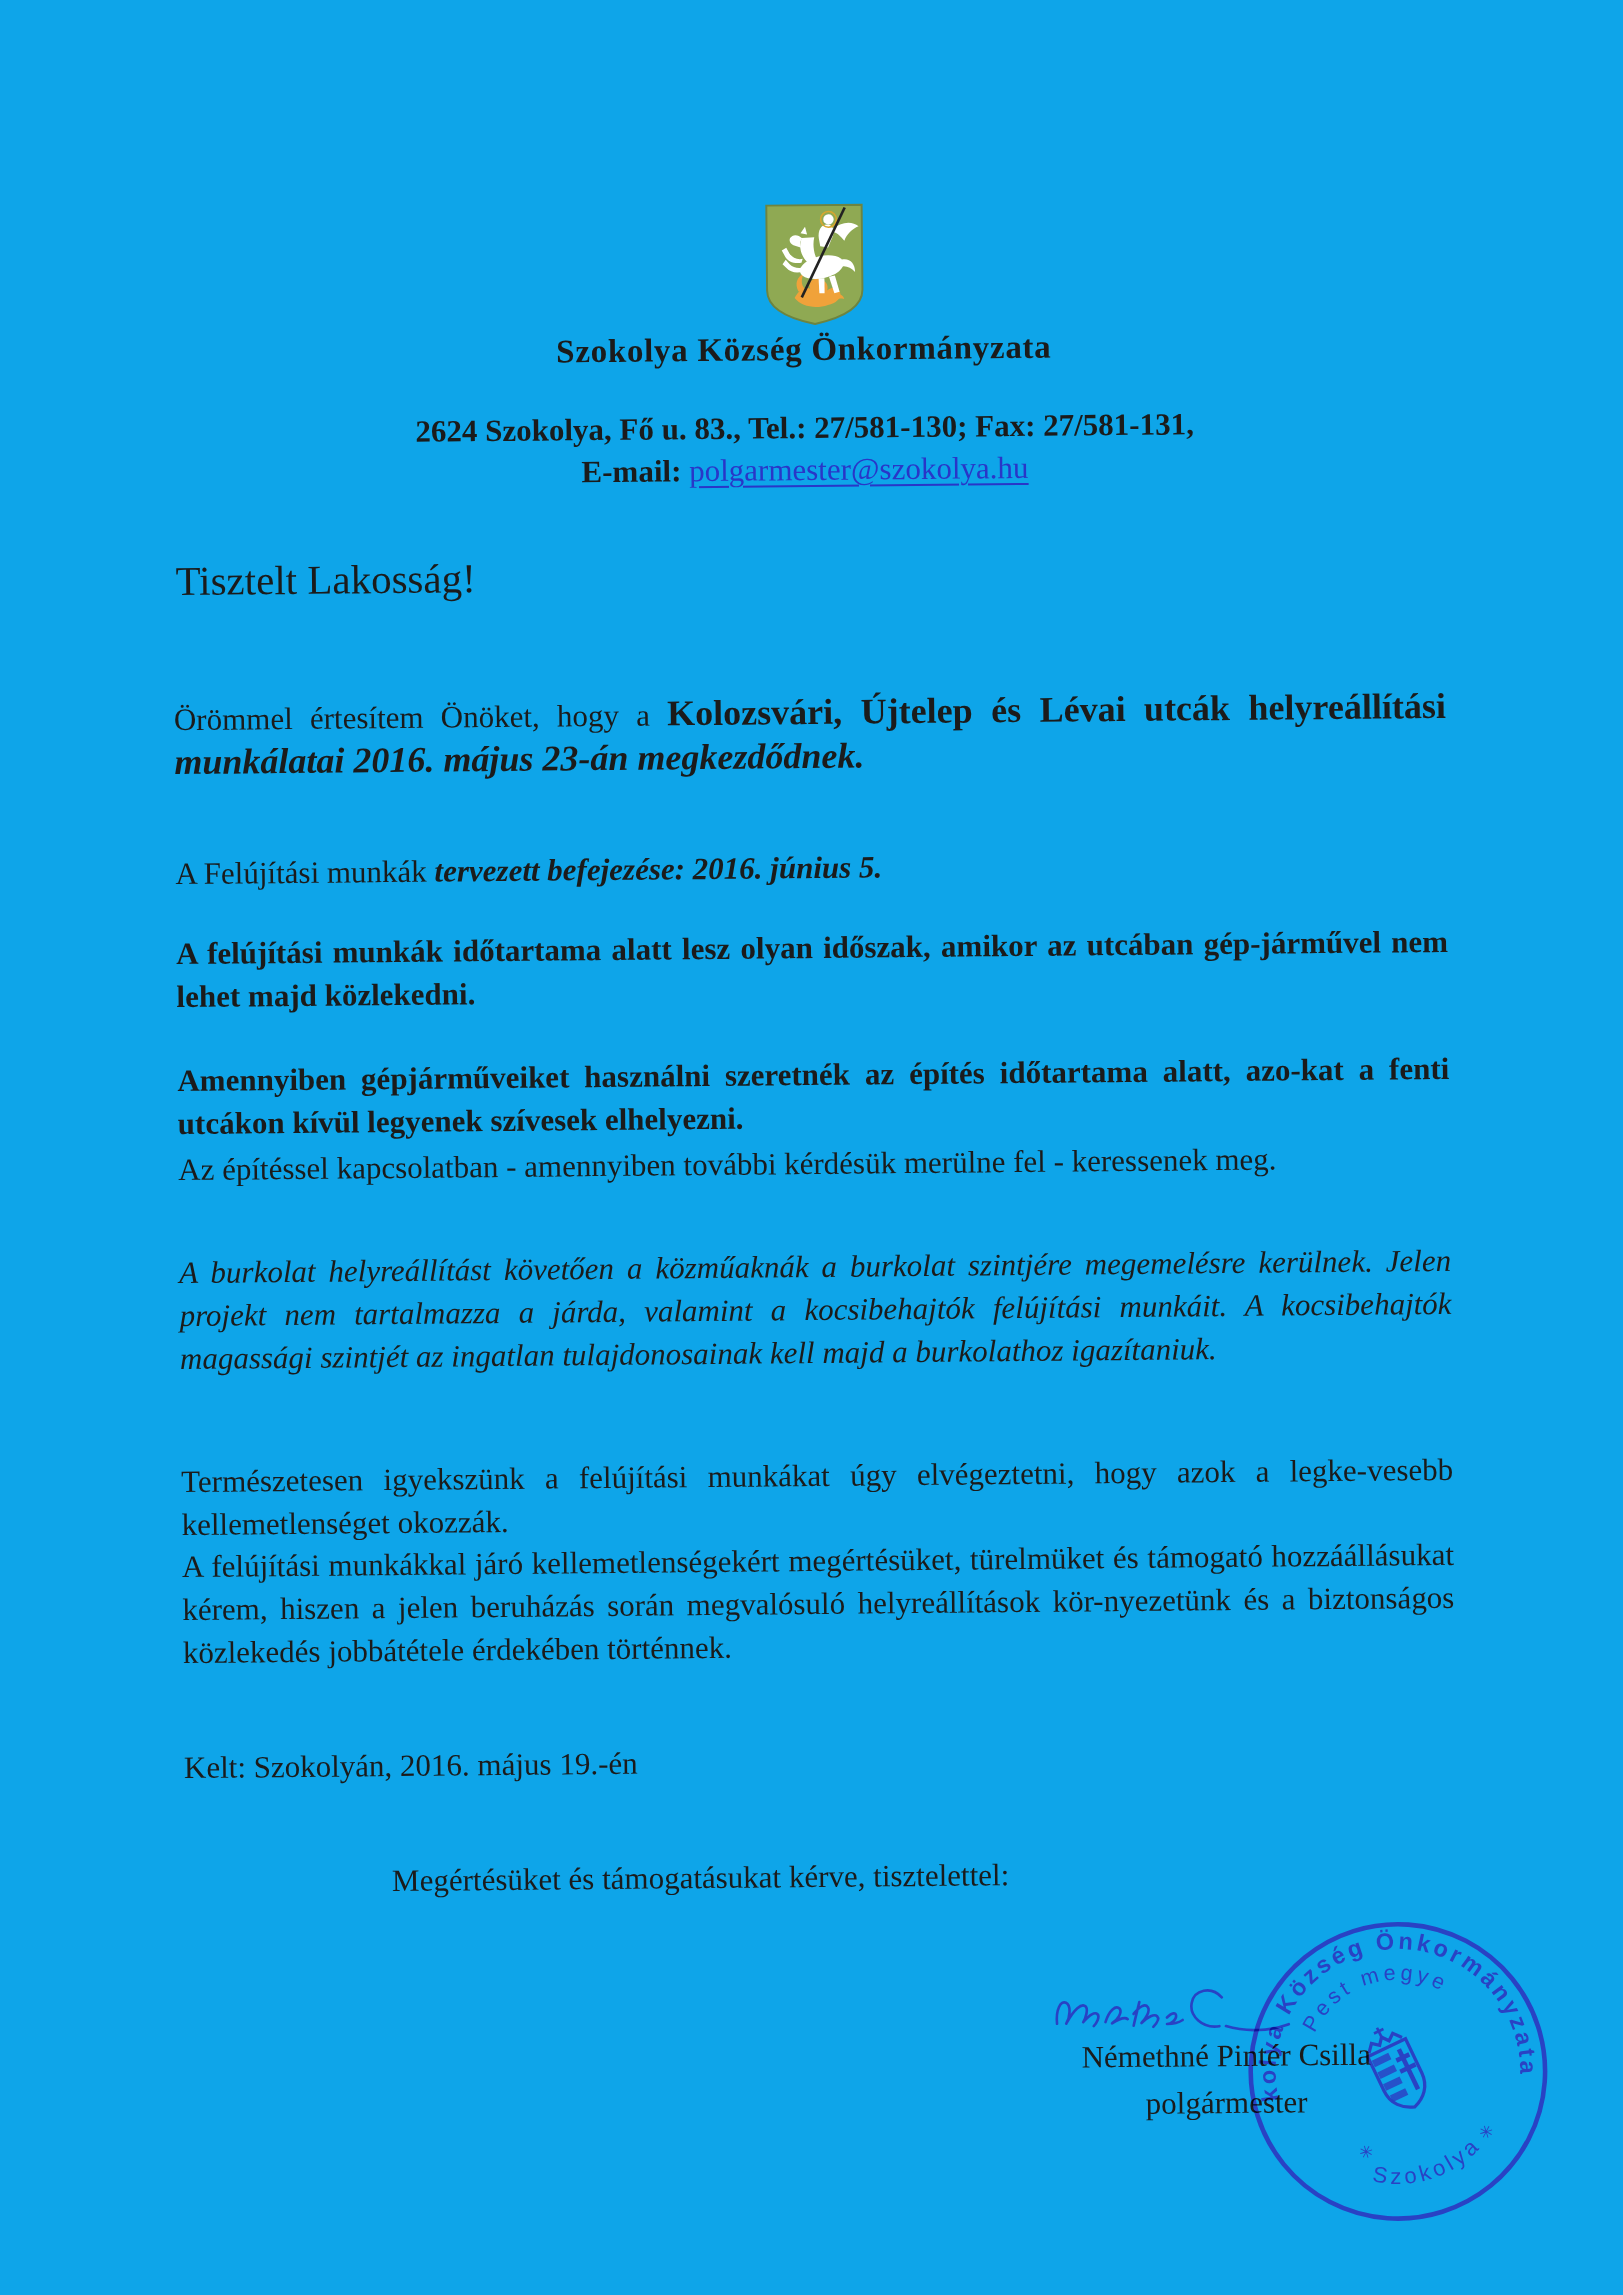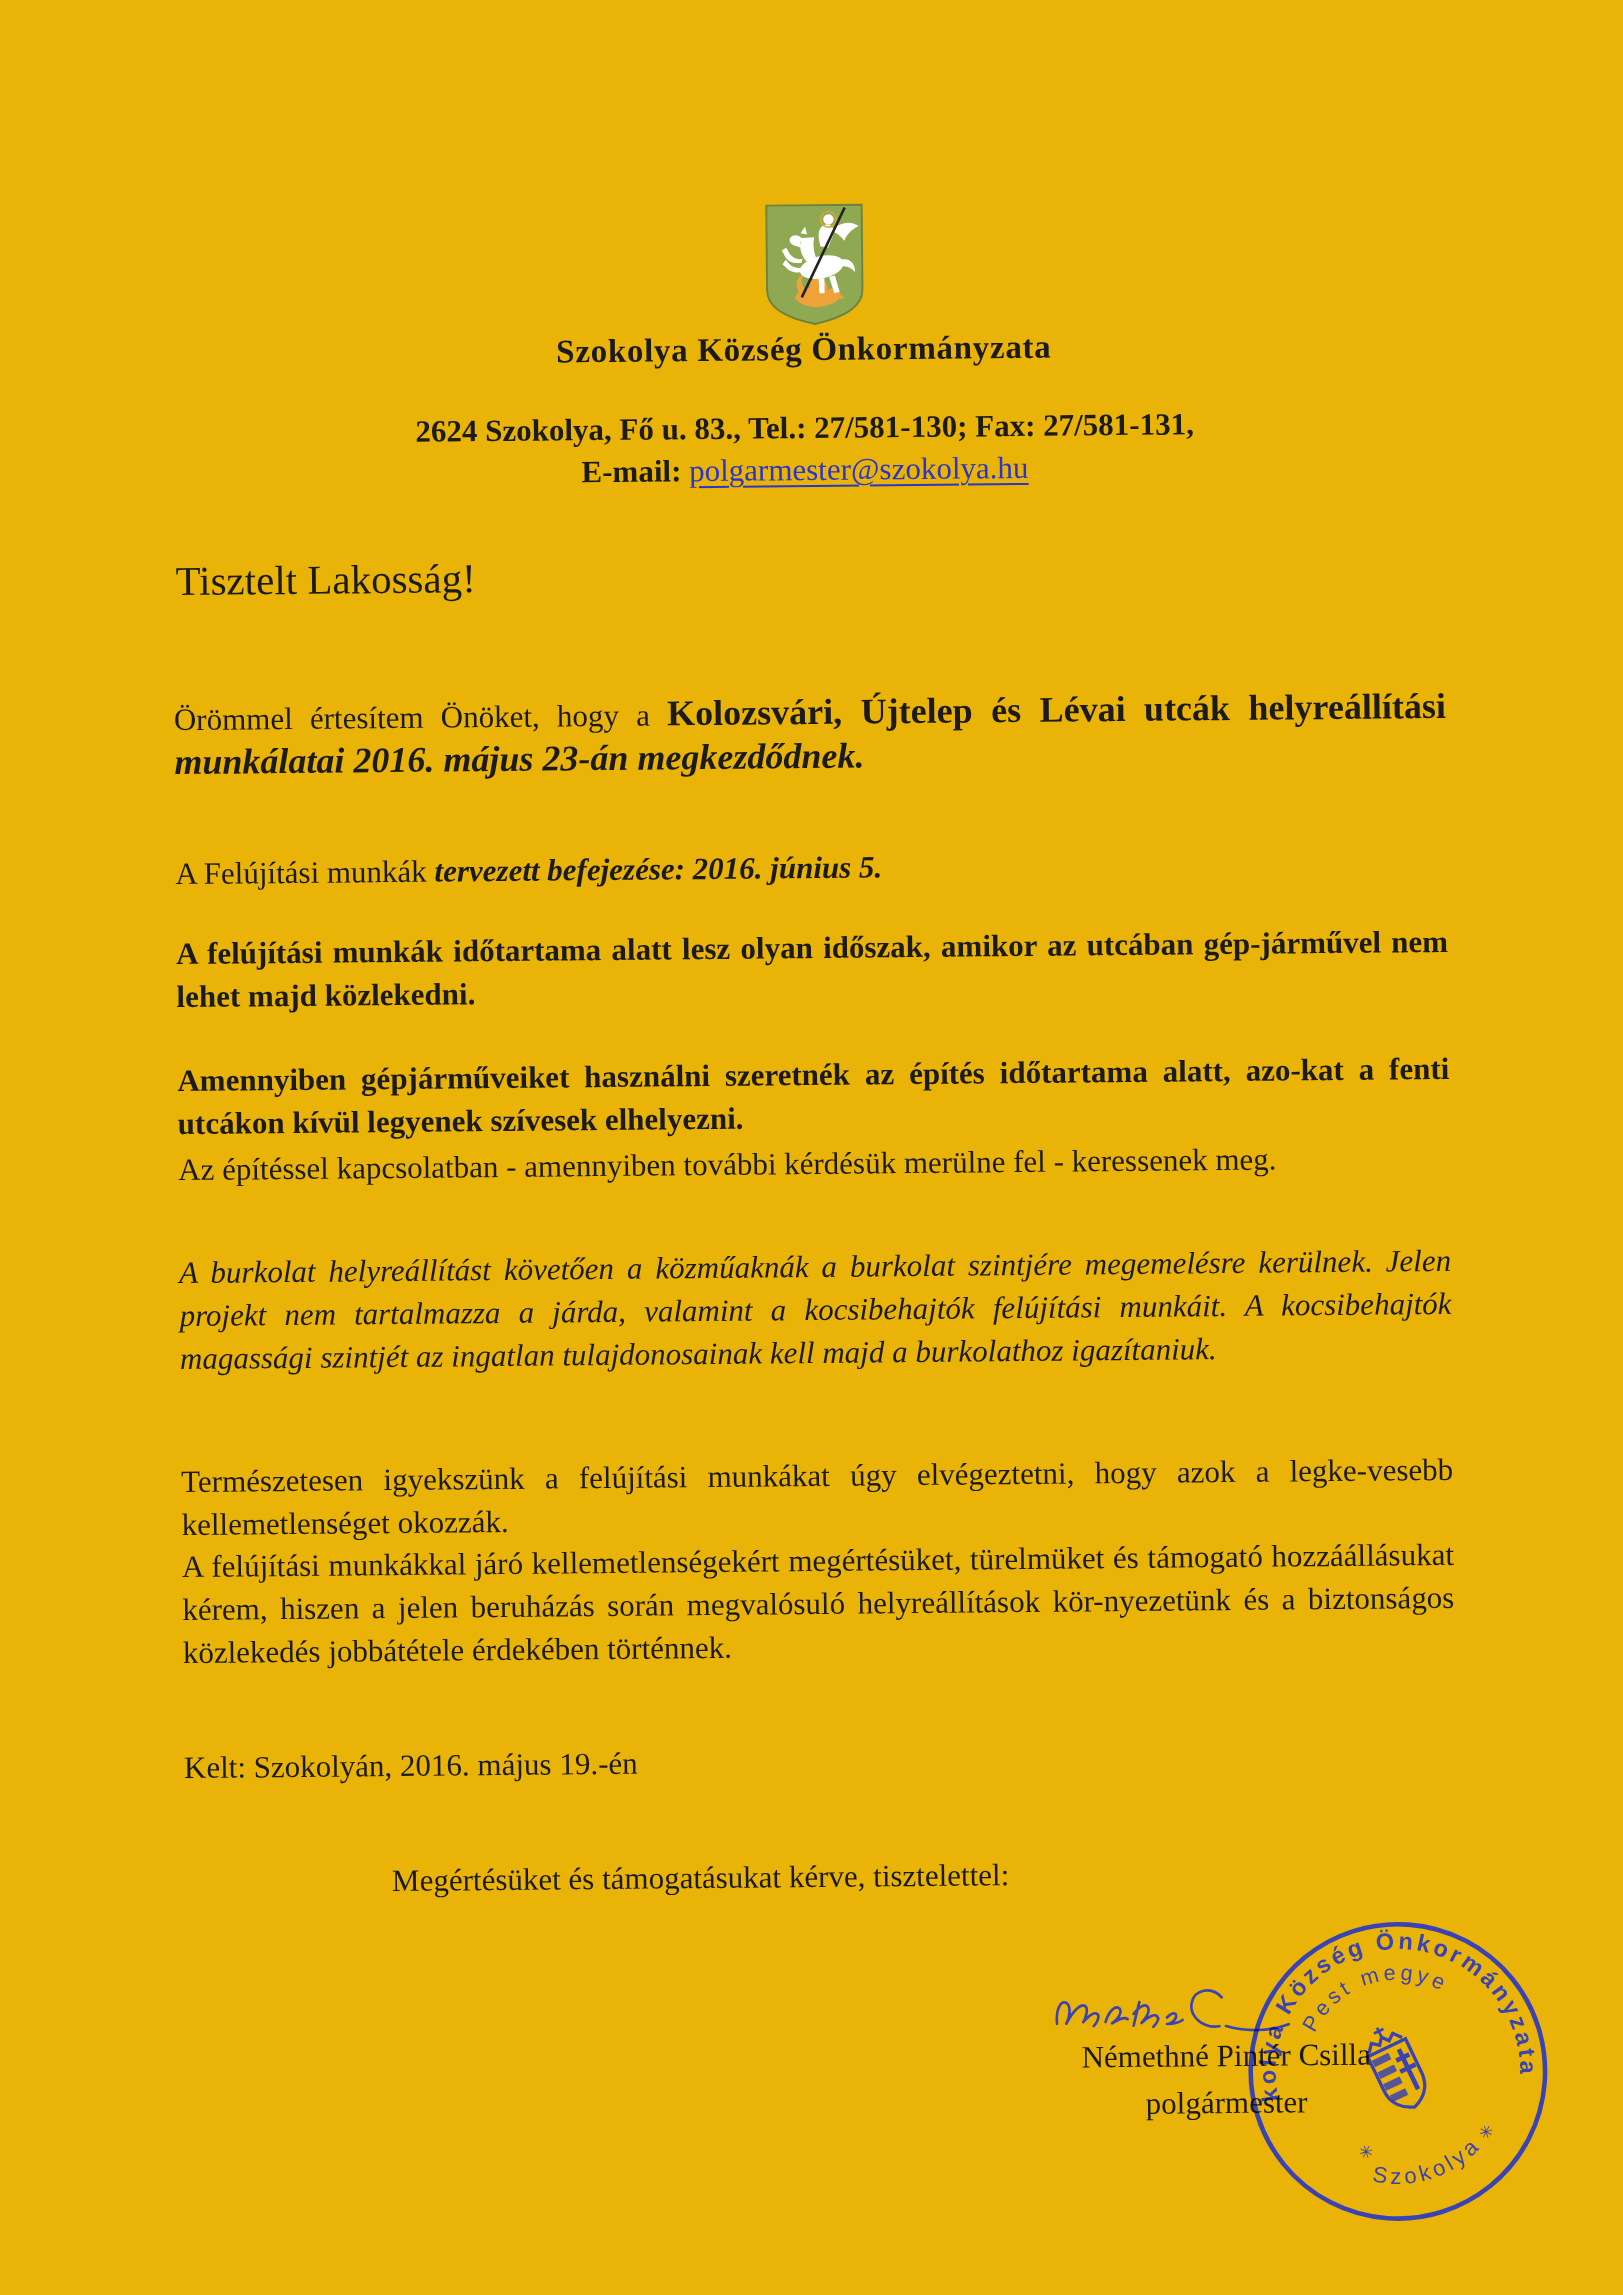--- a/index.html
+++ b/index.html
@@ -6,21 +6,21 @@
     --ink:#1b1b1b;
     --stamp-blue:#2b3ac1;
     --link-blue:#2936c8;
     --shield-green:#8fa953;
     --shield-border:#6d8440;
     --flame-orange:#f0a23a;
     --halo-gold:#d9a62e;
   }
   html,body{margin:0;padding:0;background:#ffffff;}
   .page{
-    position:relative;width:1623px;height:2295px;background:#eab308;
+    position:relative;width:1623px;height:2295px;background:#0ea5e9;
     font-family:"Liberation Serif","DejaVu Serif",serif;color:var(--ink);
     overflow:hidden;
   }
   .tilt{position:absolute;inset:0;transform:rotate(-0.55deg);}
   .logo{position:absolute;left:770px;top:200px;}
   .org-name{position:absolute;left:0;right:0;top:331px;text-align:center;
     font-size:33px;font-weight:bold;letter-spacing:0.7px;}
   .addr-line{position:absolute;left:0;right:0;top:410px;text-align:center;
     font-size:31px;font-weight:bold;}
   .email-line{position:absolute;left:0;right:0;top:452px;text-align:center;

